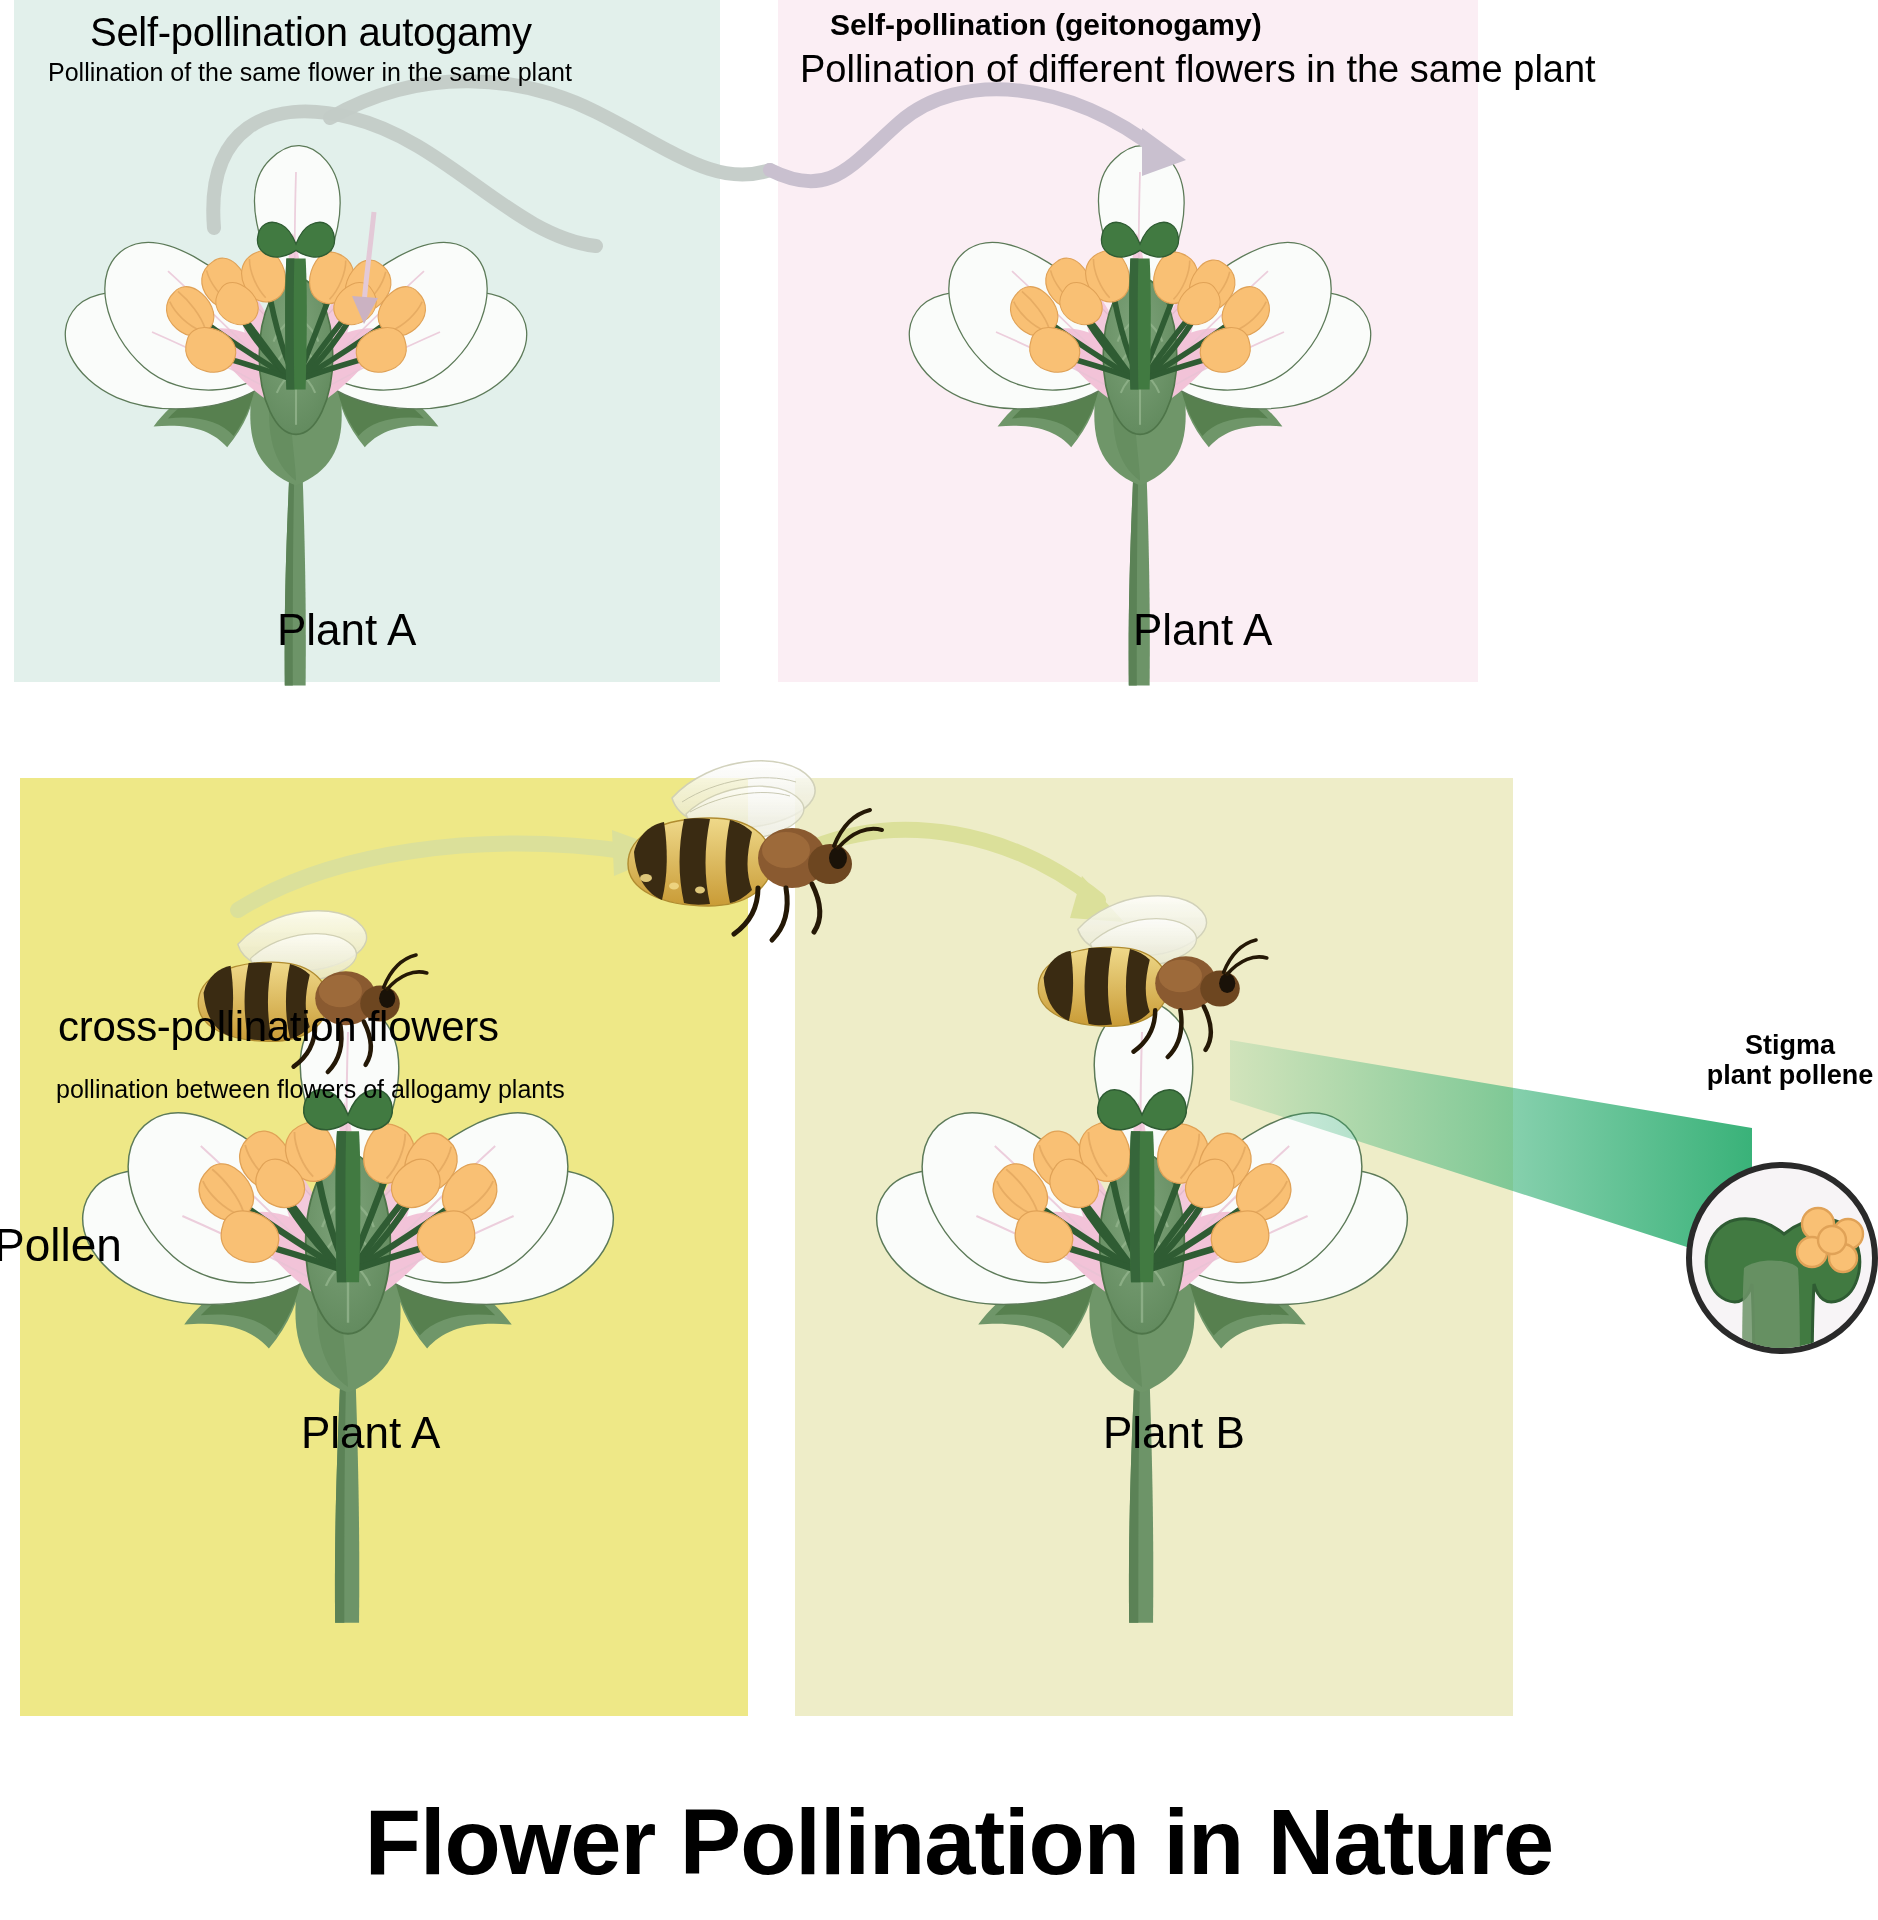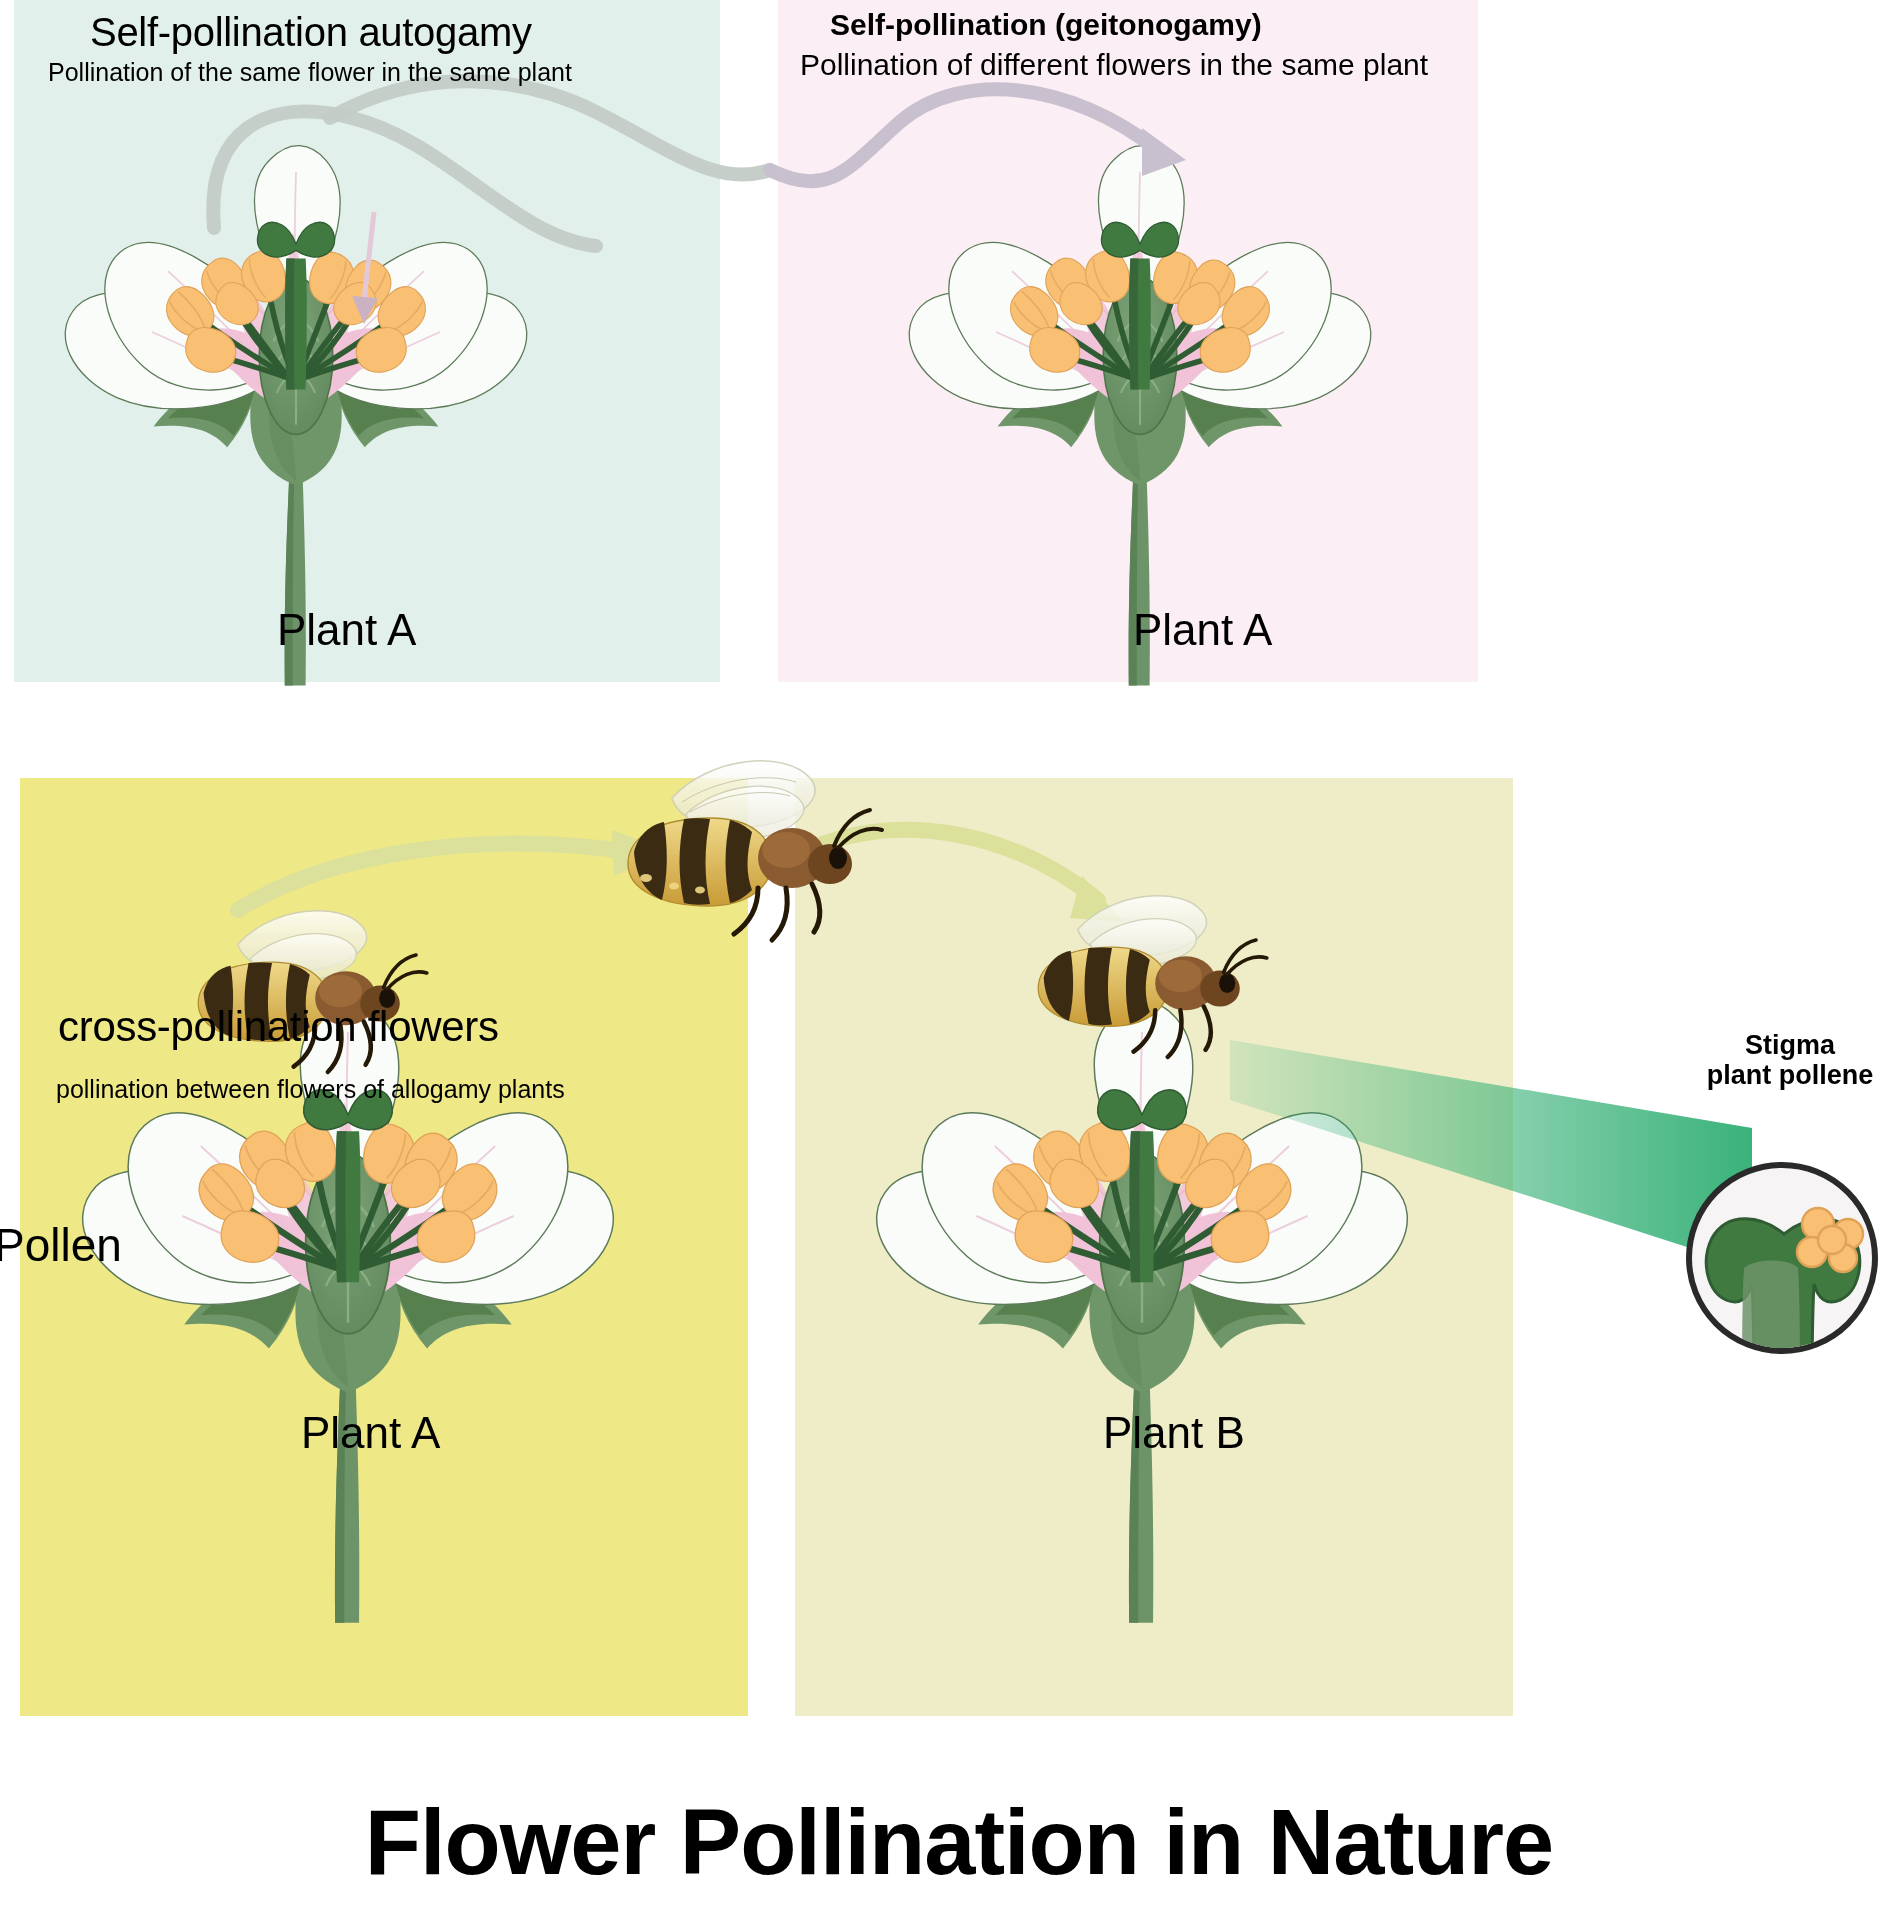--- a/index.html
+++ b/index.html
@@ -11,21 +11,21 @@
   #panel-tl{left:14px;  top:0px;    width:706px; height:682px;}
   #panel-tr{left:778px; top:0px;    width:700px; height:682px;}
   #panel-bl{left:20px;  top:778px;  width:728px; height:938px;}
   #panel-br{left:795px; top:778px;  width:718px; height:938px;}
 
   .ptitle{position:absolute;left:0;right:0;white-space:nowrap;}
 
   .t-tl-1{top:10px; left:46px; font-size:40px; letter-spacing:-.3px;}
   .t-tl-2{top:58px; left:48px; font-size:25px;}
   .t-tr-1{top:8px;  left:46px; font-size:30px; font-weight:bold;margin-left:20px;}
-  .t-tr-2{top:48px; left:36px; font-size:30px;}
+  .t-tr-2{top:48px; left:36px; font-size:38px;}
   .t-bl-1{top:40px; left:40px; font-size:42px; letter-spacing:-.3px;}
   .t-bl-2{top:110px;left:38px; font-size:25px;}
 
   .plantlabel{position:absolute;font-size:44px;white-space:nowrap;}
 
   #pollen-label{position:absolute;left:-6px;top:1218px;font-size:46px;z-index:30;}
 
   #stigma-label{position:absolute;left:1700px;top:1030px;width:180px;
                 font-size:27px;font-weight:bold;line-height:1.12;text-align:center;z-index:40;}
 

